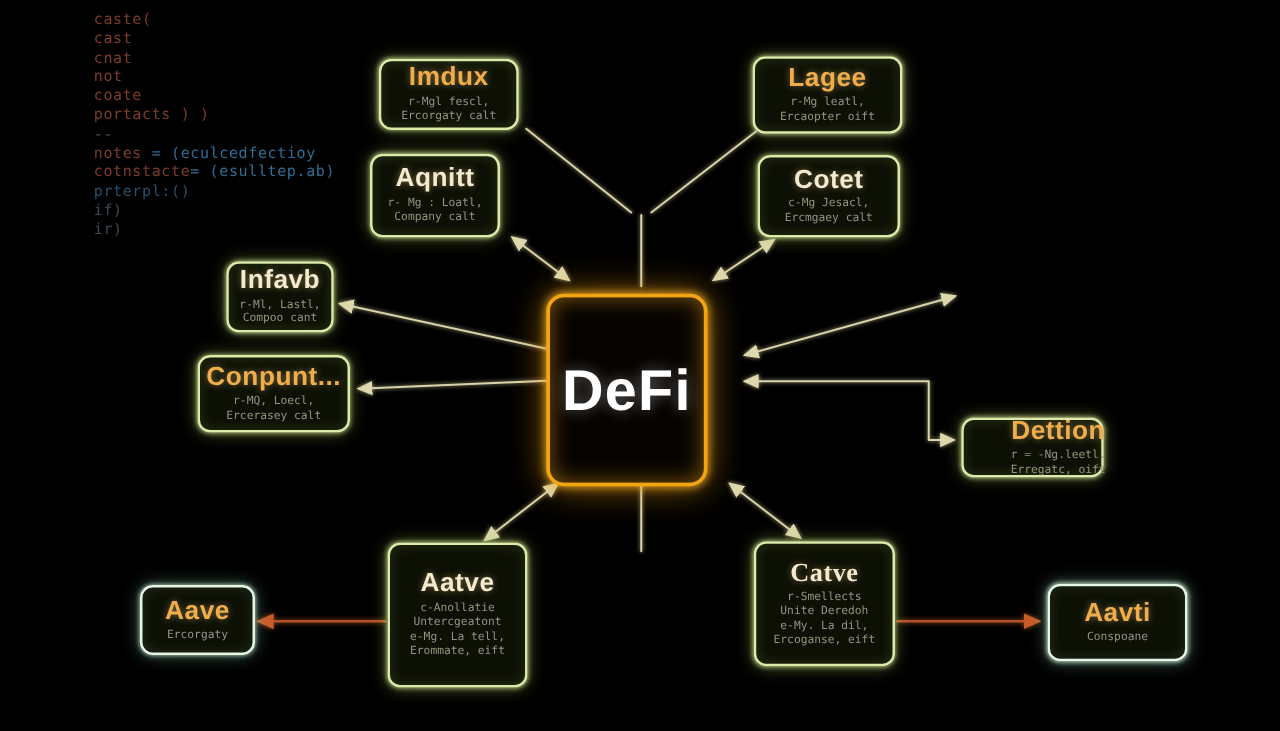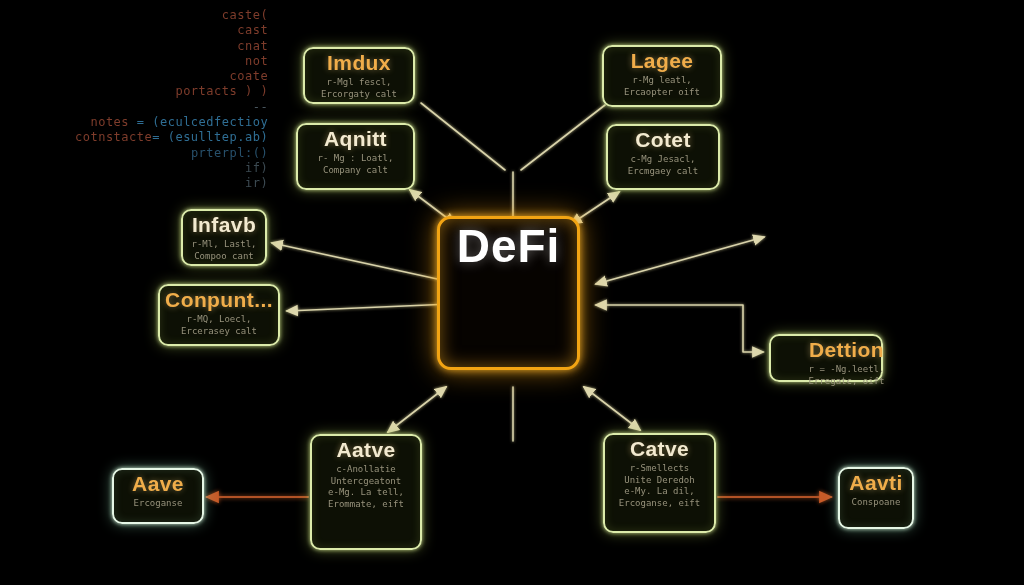--- a/index.html
+++ b/index.html
@@ -1,34 +1,34 @@
 <!DOCTYPE html>
 <html><head>
 <meta charset="utf-8">
 <style>
   html,body{margin:0;padding:0;background:#000;}
   .stage{position:relative;width:1024px;height:585px;background:#000;overflow:hidden;
          font-family:"Liberation Sans",sans-serif;}
   
   .code-block{position:absolute;left:75px;top:8px;font-family:"DejaVu Sans Mono",monospace;
-              font-size:12px;line-height:15.3px;letter-spacing:.5px;white-space:pre;text-align:right;}
+              font-size:12px;line-height:15.3px;letter-spacing:.5px;white-space:pre;}
   .c-red{color:#7e3c2b;}
   .c-blue{color:#2f6e94;}
   .c-dim{color:#49565e;}
   .c-bluedim{color:#27506b;margin-top:48px;}
   .c-gray{color:#3c4a52;}
   
   svg.edges{position:absolute;left:0;top:0;width:1024px;height:585px;}
   .edge{fill:none;stroke-linejoin:round;stroke-linecap:round;}
   .edge.tan{stroke:#d9d3ab;stroke-width:1.6;filter:drop-shadow(0 0 1.5px rgba(235,228,170,.75));}
   .edge.orange{stroke:#b25226;stroke-width:2;filter:drop-shadow(0 0 2px rgba(205,95,40,.8));}
   
   .node{position:absolute;border:2px solid #dcebaa;border-radius:10px;background:rgba(16,20,6,.8);
         box-shadow:0 0 4px rgba(214,232,150,.85),0 0 14px rgba(170,200,80,.45),inset 0 0 10px rgba(180,205,90,.18);
-        display:flex;flex-direction:column;align-items:center;
+        display:flex;flex-direction:column;align-items:center;justify-content:center;
         padding:3px 5px;box-sizing:border-box;}
   .node-title{font-weight:bold;font-size:21px;letter-spacing:.4px;line-height:1.05;
               text-shadow:0 0 6px rgba(255,220,140,.45);}
   .node-sub{font-family:"DejaVu Sans Mono",monospace;font-size:9px;line-height:11.5px;
             color:#97927c;text-align:center;margin-top:3px;white-space:pre;}
   .node.mint{border-color:#e6f7e6;
         box-shadow:0 0 4px rgba(220,250,225,.9),0 0 14px rgba(140,220,180,.45),inset 0 0 10px rgba(160,230,190,.15);}
   .node.center{border:3px solid #f2a413;border-radius:14px;background:#060300;
         box-shadow:0 0 8px rgba(250,180,40,.9),0 0 28px rgba(245,160,20,.6),inset 0 0 18px rgba(245,170,30,.5);}
   .node.center .node-title{font-size:46px;color:#fff;letter-spacing:1px;
@@ -59,32 +59,32 @@
       <polyline points="287,311 451,304" class="edge tan" marker-start="url(#arrow-tan)" marker-end="url(#arrow-tan)"></polyline>
       <polyline points="596,284 764,237" class="edge tan" marker-start="url(#arrow-tan)" marker-end="url(#arrow-tan)"></polyline>
       <polyline points="596,305 743,305 743,352 763,352" class="edge tan" marker-start="url(#arrow-tan)" marker-end="url(#arrow-tan)"></polyline>
       <polyline points="446,387 388,432" class="edge tan" marker-start="url(#arrow-tan)" marker-end="url(#arrow-tan)"></polyline>
       <polyline points="584,387 640,430" class="edge tan" marker-start="url(#arrow-tan)" marker-end="url(#arrow-tan)"></polyline>
       <polyline points="513,387 513,441" class="edge tan"></polyline>
       <polyline points="308,497 207,497" class="edge orange" marker-end="url(#arrow-orange)"></polyline>
       <polyline points="718,497 831,497" class="edge orange" marker-end="url(#arrow-orange)"></polyline>
     </svg>
 
-    <div class="node center" style="left: 437px; top: 216px; width: 143px; height: 154px;">
+    <div class="node center" style="left: 437px; top: 235px; width: 129px; height: 154px;">
       <div class="node-title" style="color: rgb(255, 255, 255);">DeFi</div>
 
     </div>
 
     <div class="node" style="left: 303px; top: 47px; width: 112px; height: 57px;">
       <div class="node-title" style="color: rgb(240, 173, 74);">Imdux</div>
       <div class="node-sub">r-Mgl fescl,
 Ercorgaty calt</div>
     </div>
 
-    <div class="node" style="left: 296px; top: 123px; width: 119px; height: 67px;">
+    <div class="node" style="left: 296px; top: 123px; width: 104px; height: 67px;">
       <div class="node-title" style="color: rgb(243, 234, 208);">Aqnitt</div>
       <div class="node-sub">r- Mg : Loatl,
 Company calt</div>
     </div>
 
     <div class="node" style="left: 602px; top: 45px; width: 120px; height: 62px;">
       <div class="node-title" style="color: rgb(240, 173, 74);">Lagee</div>
       <div class="node-sub">r-Mg leatl,
 Ercaopter oift</div>
     </div>
@@ -116,29 +116,29 @@
 
     <div class="node" style="left: 310px; top: 434px; width: 112px; height: 116px;">
       <div class="node-title" style="color: rgb(243, 234, 208);">Aatve</div>
       <div class="node-sub">c-Anollatie
 Untercgeatont
 e-Mg. La tell,
 Erommate, eift</div>
     </div>
 
     <div class="node" style="left: 603px; top: 433px; width: 113px; height: 100px;">
-      <div class="node-title" style="color: rgb(243, 234, 208);">Catve</div>
+      <div class="node-title" style="color: rgb(243, 234, 208); font-family: Liberation Serif, serif;">Catve</div>
       <div class="node-sub">r-Smellects
 Unite Deredoh
 e-My. La dil,
 Ercoganse, eift</div>
     </div>
 
     <div class="node mint" style="left: 112px; top: 468px; width: 92px; height: 56px;">
       <div class="node-title" style="color: rgb(240, 173, 74);">Aave</div>
-      <div class="node-sub">Ercoganse</div>
+      <div class="node-sub">Ercorgaty</div>
     </div>
 
-    <div class="node mint" style="left: 838px; top: 467px; width: 76px; height: 62px;">
+    <div class="node mint" style="left: 838px; top: 467px; width: 112px; height: 62px;">
       <div class="node-title" style="color: rgb(240, 173, 74);">Aavti</div>
       <div class="node-sub">Conspoane</div>
     </div>
   </div>
 
 </body></html>

